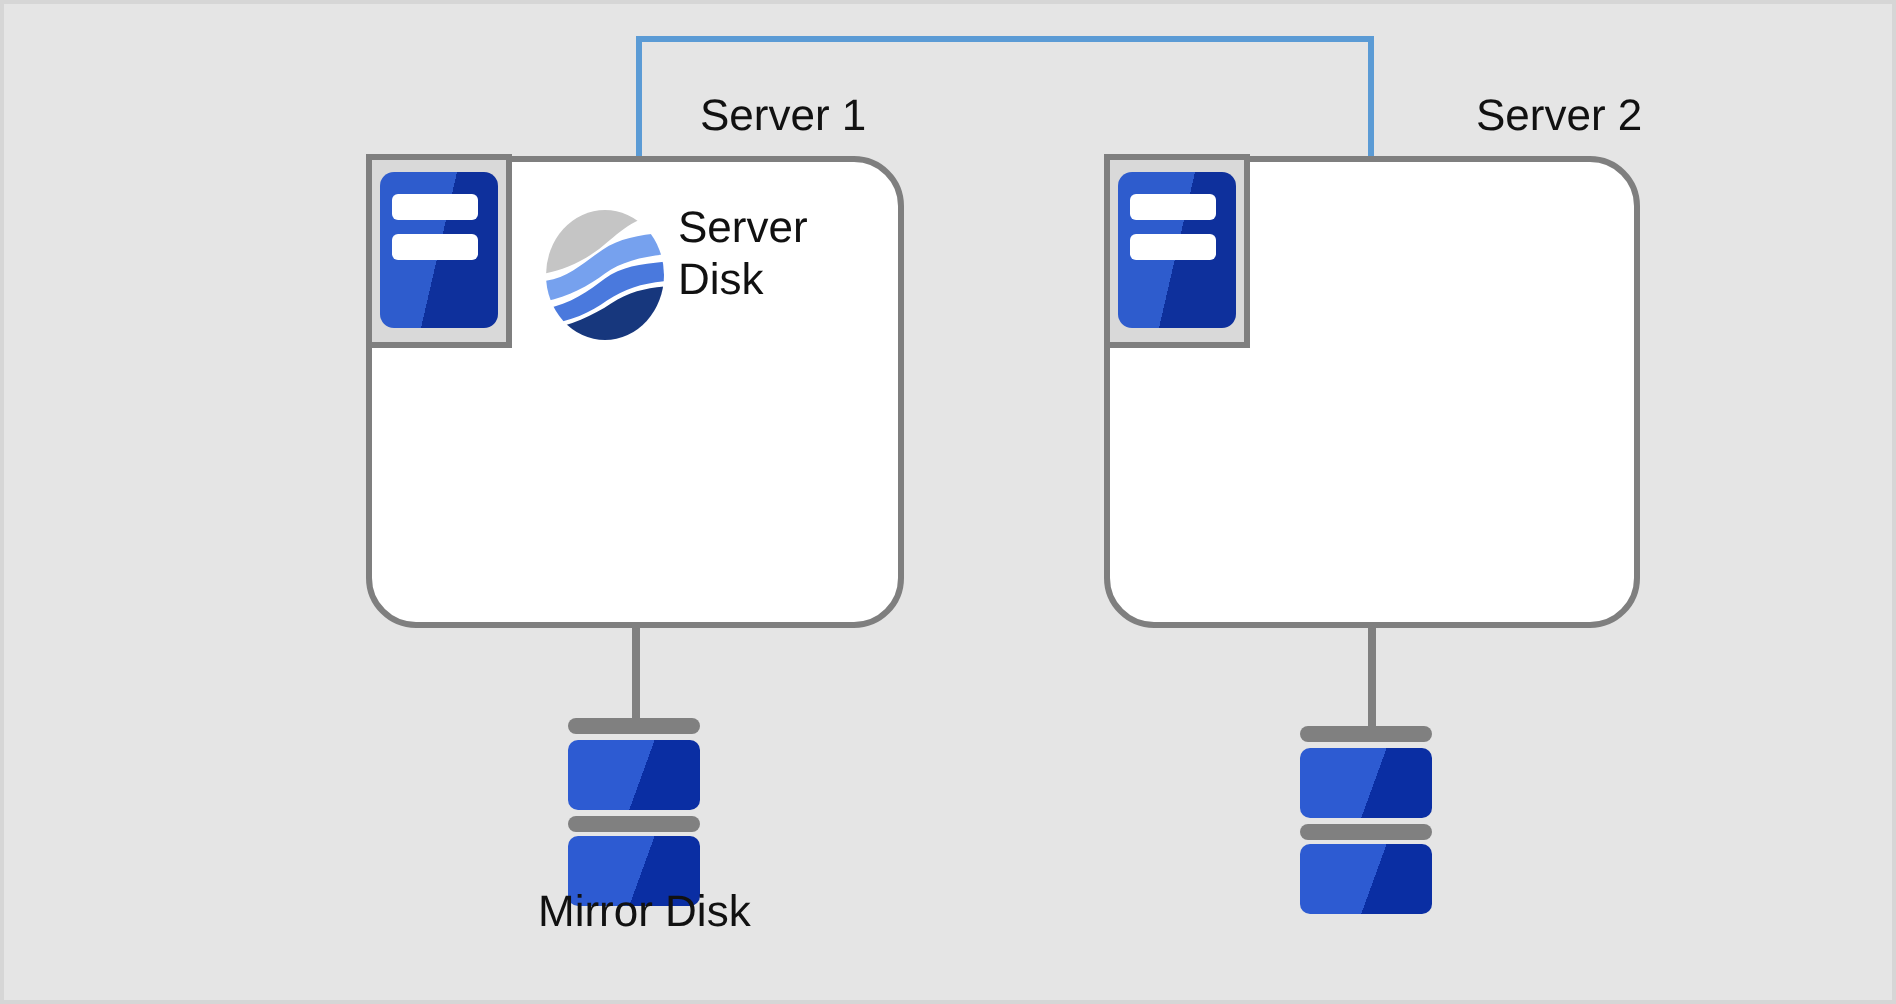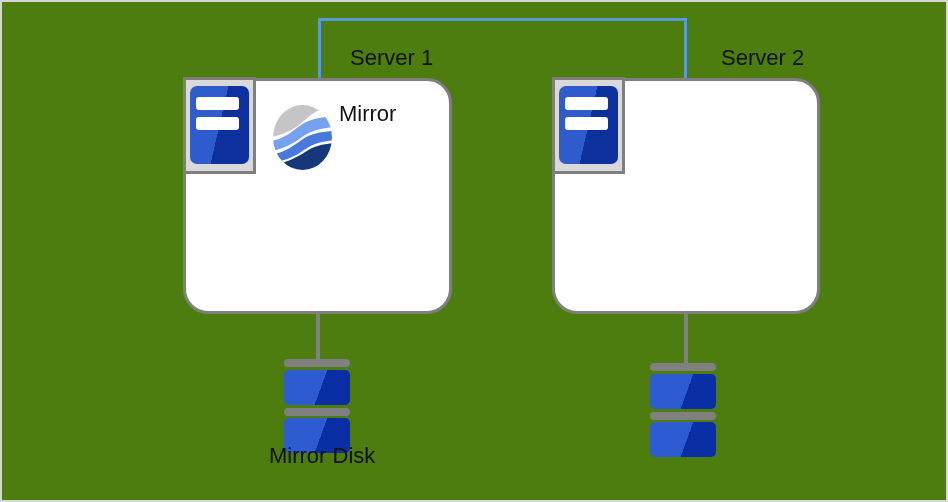--- a/index.html
+++ b/index.html
@@ -1,36 +1,36 @@
 <!DOCTYPE html>
 <html><head>
 <meta charset="utf-8">
 <style>
   * { margin:0; padding:0; box-sizing:border-box; }
   html,body { background:#ffffff; font-family:"Liberation Sans", sans-serif; }
   .canvas {
     position:relative; width:948px; height:502px;
-    background:#4d7c0f; border:2px solid #d6d6d6; overflow:hidden;
+    background:#e5e5e5; border:2px solid #d6d6d6; overflow:hidden;
   }
   .conn { position:absolute; background:#5B9BD5; }
   .conn-h { left:316px; top:16px; width:369px; height:3px; }
   .conn-v { top:16px; width:3px; height:60px; }
   .conn-v.left { left:316px; }
   .conn-v.right { left:682px; }
 
   .server-box {
     position:absolute; top:76px; width:269px; height:236px;
     background:#ffffff; border:3px solid #7F7F7F; border-radius:25px;
   }
   .server-box.s1 { left:181px; }
   .server-box.s2 { left:550px; width:268px; }
 
   .label { position:absolute; font-size:22px; color:#111111; white-space:nowrap; line-height:24px; }
   .label.srv1 { left:348px; top:44px; }
-  .label.srv2 { left:719px; top:44px; }
+  .label.srv2 { left:736px; top:44px; }
   .label.mdisk { left:267px; top:442px; }
 
   .icon-frame {
     position:absolute; top:75px; width:73px; height:97px;
     background:#D9D9D9; border:3px solid #7F7F7F;
   }
   .icon-frame.f1 { left:181px; }
   .icon-frame.f2 { left:550px; }
   .chassis {
     position:absolute; left:4px; top:6px; width:59px; height:78px;
@@ -108,21 +108,22 @@
     <g clip-path="url(#sphereClip)">
       <rect x="0" y="0" width="61" height="67" fill="#ffffff"></rect>
       <path fill="#C5C5C5" d="M0,0 H61 V2.5 C44,3.7 35.5,14.6 26.5,21.3 C17.3,28 8.1,31.4 0,32.8 Z"></path>
       <path fill="#76A1EE" d="M0,36.5 C12.2,35.2 20.3,26.8 29.5,20.7 C37.6,15.2 48.8,13.2 61,12.2 V23.1 C48.8,24.3 38.6,26.8 30.5,32.8 C22.4,38.9 11.2,45 0,46.8 Z"></path>
       <path fill="#4A79DD" d="M0,50.5 C12.2,48.7 22.4,41.4 30.5,35.3 C38.6,29.2 48.8,28 61,26.8 V36.5 C48.8,37.7 40.7,40.2 31.5,46.3 C23.4,52.4 12.2,57.2 0,58.4 Z"></path>
       <path fill="#17377D" d="M0,60.9 C12.2,59.4 24.4,53.8 33.5,47.7 C42.7,41.6 50.8,40.1 61,39.1 V67 H0 Z"></path>
     </g>
   </svg>
 
   <div class="res-label">
-    <div>Mirror</div>
+    <div>Server</div>
+    <div>Disk</div>
   </div>
 
   <div class="stub s1"></div>
   <div class="stub s2"></div>
 
   <div class="disk d1">
     <div class="disk-cap c1"></div>
     <div class="disk-platter p1"></div>
     <div class="disk-cap c2"></div>
     <div class="disk-platter p2"></div>

